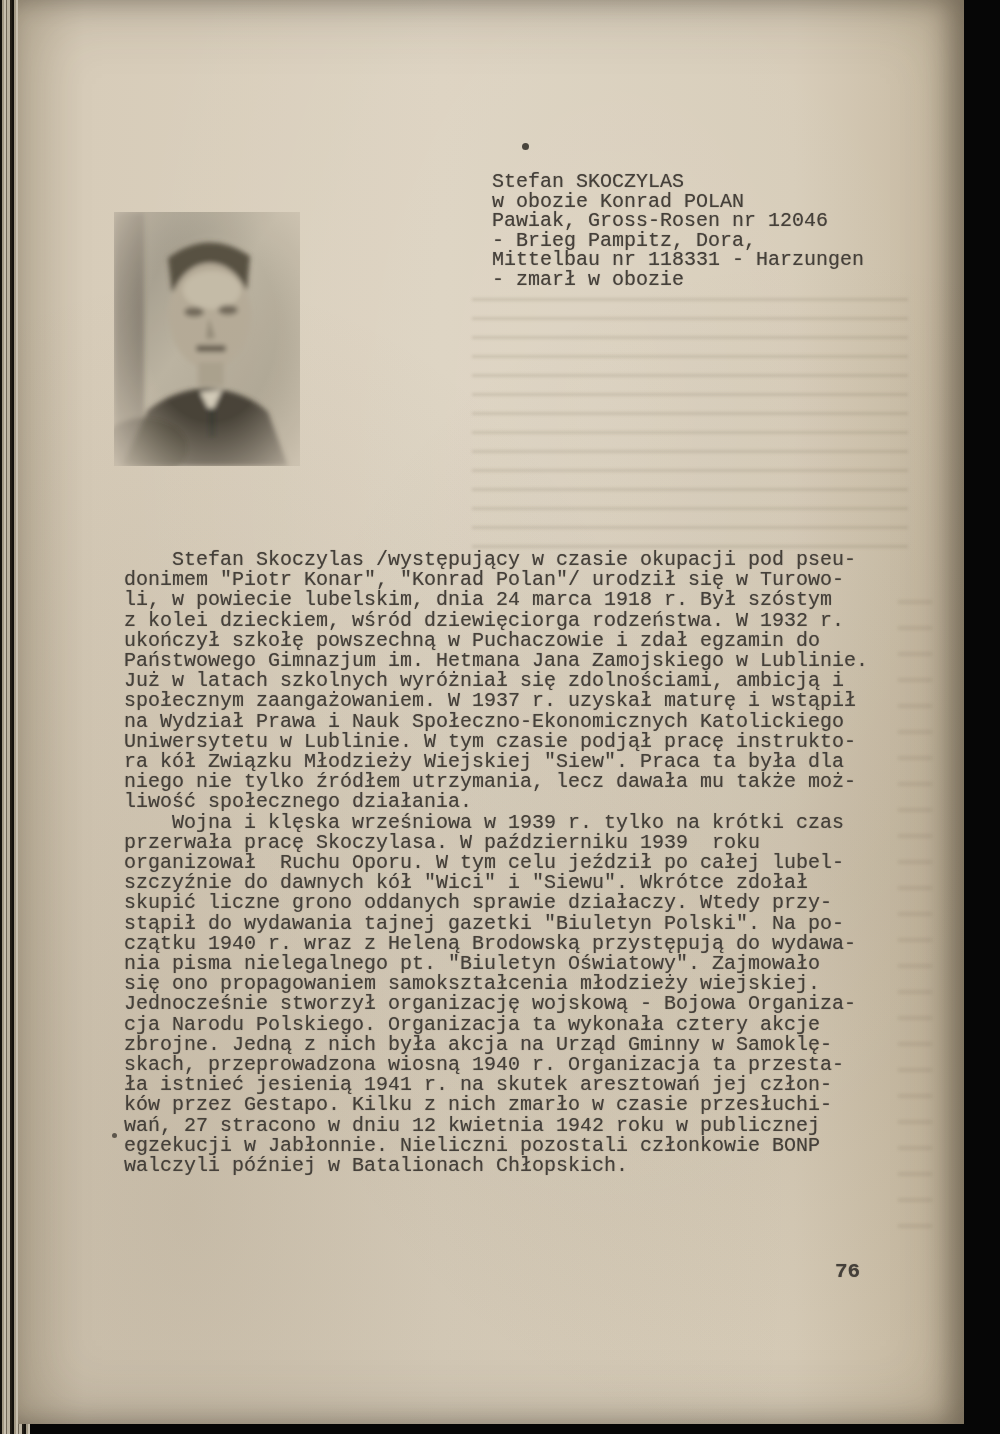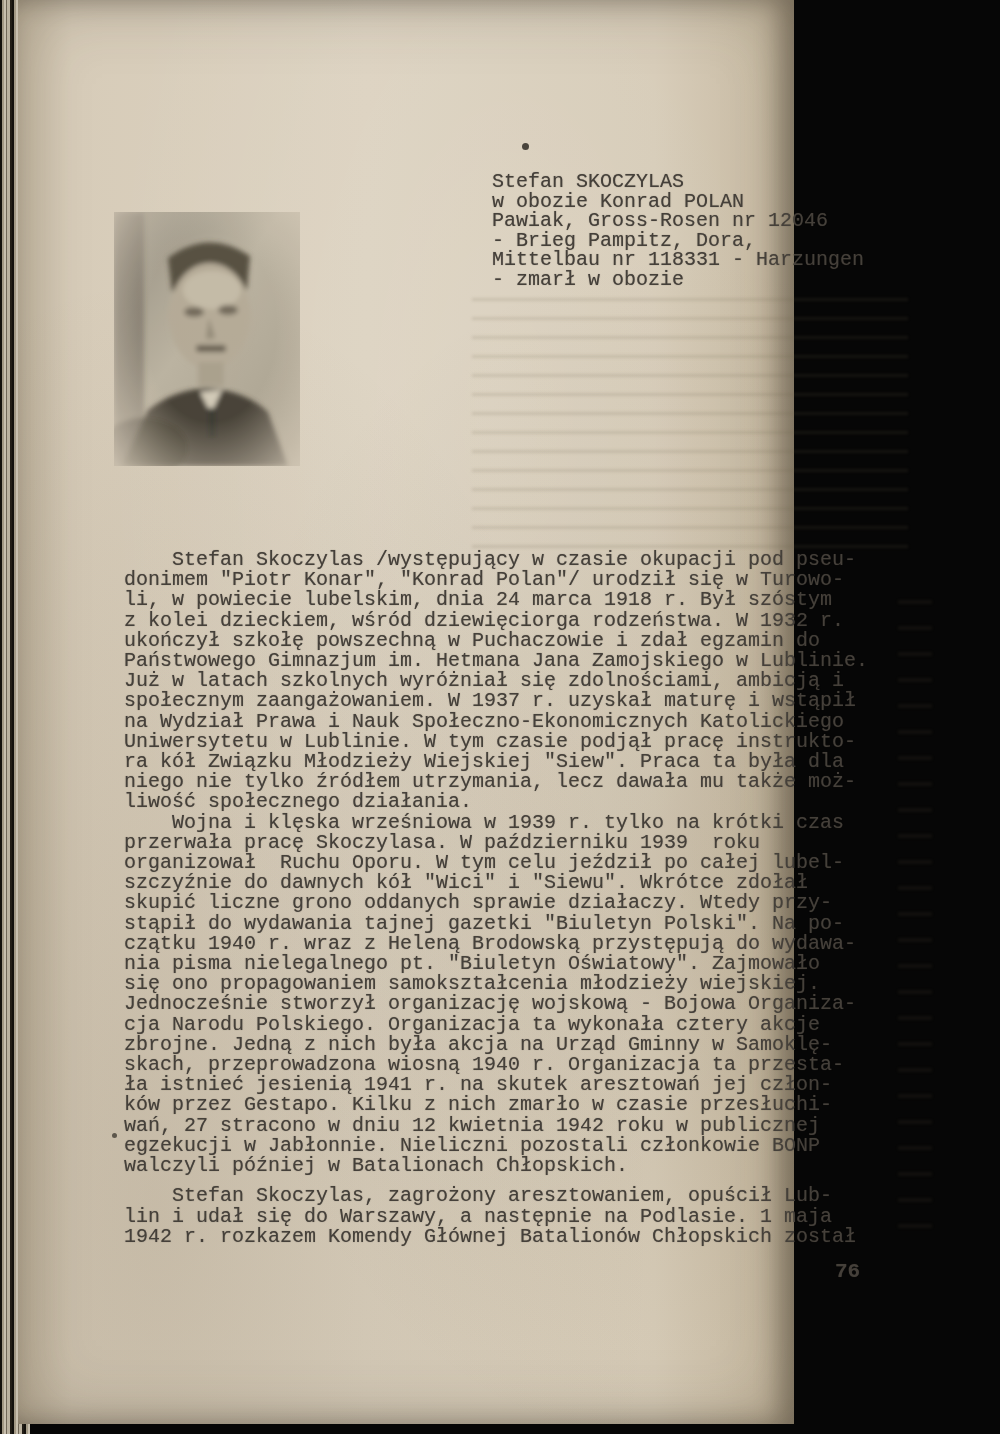--- a/index.html
+++ b/index.html
@@ -11,21 +11,21 @@
     font-family:"Liberation Mono","DejaVu Sans Mono",monospace;
   }
   .book-edge {
     position:absolute; left:0; top:0; width:30px; height:100%;
     background:repeating-linear-gradient(90deg,
       #15120d 0 2px, #b3a892 2px 4px, #ddd3c0 4px 6px,
       #7d7362 6px 7px, #cfc5b1 7px 10px, #241f17 10px 12px);
     opacity:.9;
   }
   .page {
-    position:absolute; left:18px; top:0; width:776px; height:1424px;
+    position:absolute; left:18px; top:0; width:946px; height:1424px;
     background:
       radial-gradient(ellipse at 62% 28%, rgba(255,255,255,0.10), transparent 60%),
       radial-gradient(ellipse at 18% 85%, rgba(86,70,45,0.14), transparent 55%),
       radial-gradient(ellipse at 85% 60%, rgba(90,76,50,0.10), transparent 50%),
       linear-gradient(90deg,#c8bca6 0%, #d7ccb9 7%, #dcd2c0 45%, #d6cbb7 82%, #c3b59c 100%);
     box-shadow:inset 0 0 70px rgba(58,46,28,0.28), inset -14px 0 24px rgba(30,24,14,0.35);
   }
   .typewriter {
     color:#45403a;
     text-shadow:0 0 1px rgba(66,60,52,0.55);
@@ -147,23 +147,20 @@
 się ono propagowaniem samokształcenia młodzieży wiejskiej.
 Jednocześnie stworzył organizację wojskową - Bojowa Organiza-
 cja Narodu Polskiego. Organizacja ta wykonała cztery akcje
 zbrojne. Jedną z nich była akcja na Urząd Gminny w Samoklę-
 skach, przeprowadzona wiosną 1940 r. Organizacja ta przesta-
 ła istnieć jesienią 1941 r. na skutek aresztowań jej człon-
 ków przez Gestapo. Kilku z nich zmarło w czasie przesłuchi-
 wań, 27 stracono w dniu 12 kwietnia 1942 roku w publicznej
 egzekucji w Jabłonnie. Nieliczni pozostali członkowie BONP
 walczyli później w Batalionach Chłopskich.</pre>
-    <pre class="typewriter para para-gap">    Stefan Skoczylas, zagrożony aresztowaniem, opuścił Lub-
-lin i udał się do Warszawy, a następnie na Podlasie. 1 maja
-1942 r. rozkazem Komendy Głównej Batalionów Chłopskich został</pre>
   </div>
 
   <div class="artifact-dot dot-margin"></div>
 
   <div class="typewriter page-number">76</div>
 
   <div class="bleed"></div>
   <div class="bleed-right"></div>
 
 </div>

